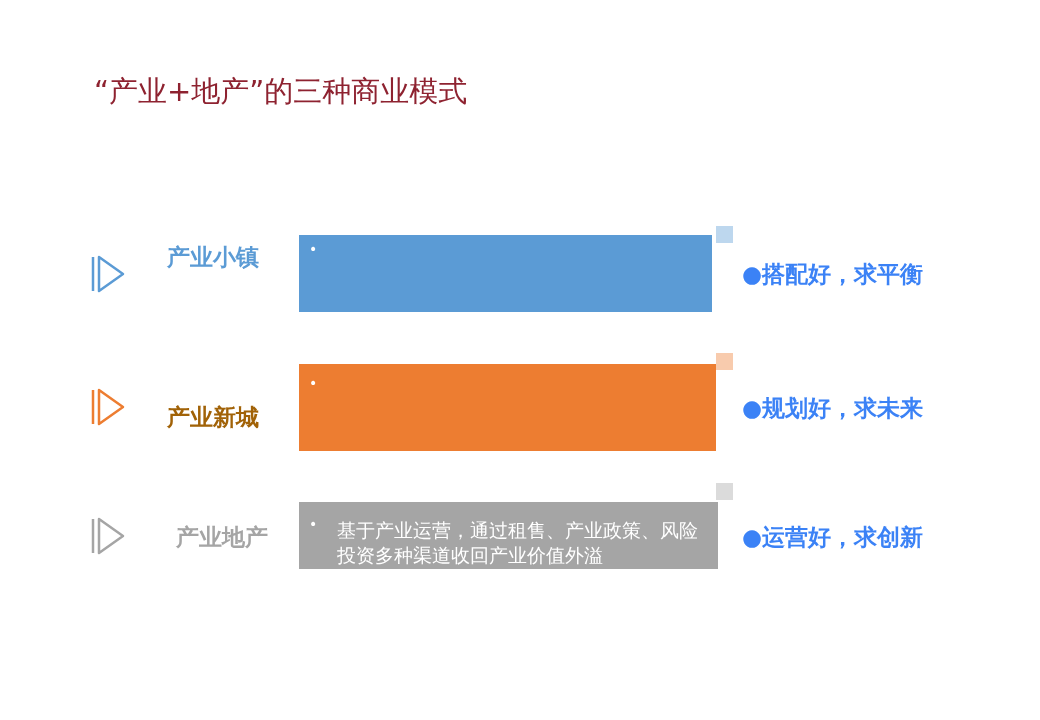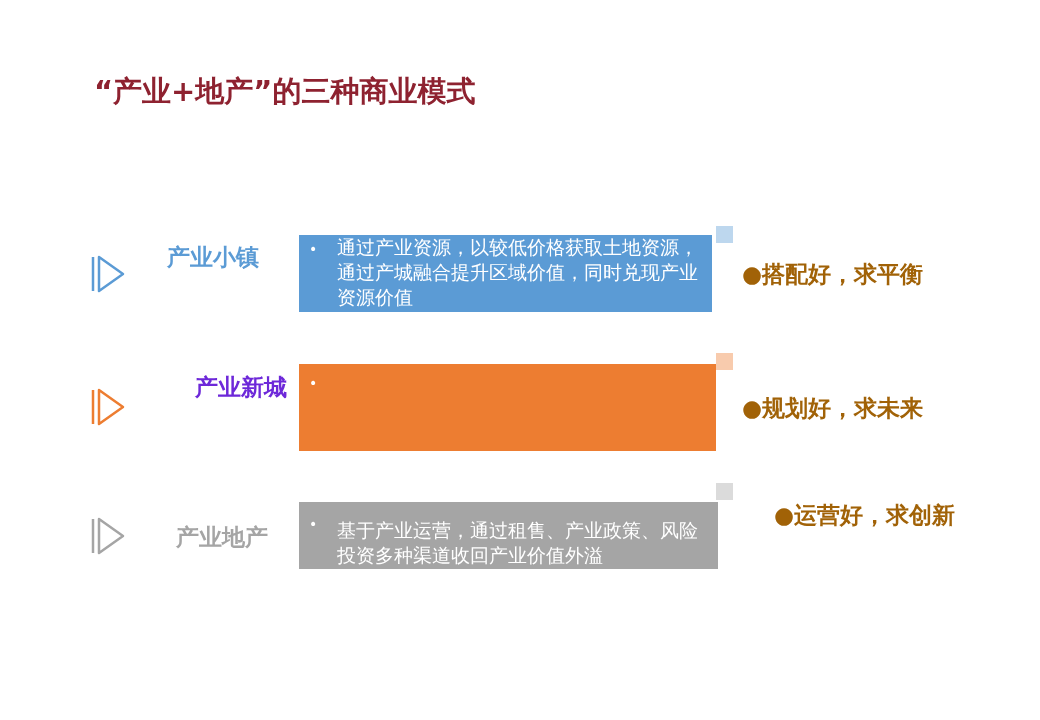--- a/index.html
+++ b/index.html
@@ -1,63 +1,62 @@
 <!DOCTYPE html>
 <html><head>
 <meta charset="utf-8">
 <style>
   html, body { margin:0; padding:0; }
   body { width:1040px; height:720px; background:#ffffff; position:relative; overflow:hidden;
          font-family: "DejaVu Sans", "Liberation Sans", sans-serif; }
-  .title { position:absolute; left:94px; top:72px; font-size:29px; font-weight:bold; color:#8e2230; letter-spacing:0px; white-space:nowrap; }
+  .title { position:absolute; left:94px; top:72px; font-size:29px; font-weight:normal; color:#8e2230; letter-spacing:0px; white-space:nowrap; }
   .icon { position:absolute; left:90px; width:38px; height:38px; }
   .label { position:absolute; left:167px; font-size:23px; font-weight:bold; white-space:nowrap; }
   .box { position:absolute; left:299px; color:#fff; font-size:19px; line-height:25px; padding:0; box-sizing:border-box; }
   .box .bullet { position:absolute; left:10px; top:2px; font-size:14px; }
   .box .text { position:absolute; left:38px; right:8px; top:0; }
   .sq { position:absolute; width:17px; height:17px; }
-  .slogan { position:absolute; left:742px; font-size:23px; font-weight:bold; color:#a16207; white-space:nowrap;text-align:right; }
+  .slogan { position:absolute; left:742px; font-size:23px; font-weight:bold; color:#3b82f6; white-space:nowrap;text-align:right; }
 </style>
 </head>
 <body>
 
 <div class="title">“产业+地产”的三种商业模式</div>
 
 <div>
   <svg class="icon" style="top:255px;" viewBox="0 0 38 38">
     <line x1="3" y1="2" x2="3" y2="36" stroke="#5b9bd5" stroke-width="2.5"></line>
     <path d="M9 2 L33 19 L9 36 Z" fill="none" stroke="#5b9bd5" stroke-width="2.5" stroke-linejoin="round"></path>
   </svg>
   <div class="label" style="top:242px; color:#5b9bd5;">产业小镇</div>
   <div class="box" style="top:235px; width:413px; height:77px; background:#5b9bd5;">
     <span class="bullet">•</span>
-    <div class="text">通过产业资源，以较低价格获取土地资源，通过产城融合提升区域价值，同时兑现产业资源价值</div>
   </div>
   <div class="sq" style="left:716px; top:226px; background:#bdd7ee;"></div>
   <div class="slogan" style="top:259px;">●搭配好，求平衡</div>
 </div>
 
 <div>
   <svg class="icon" style="top:388px;" viewBox="0 0 38 38">
     <line x1="3" y1="2" x2="3" y2="36" stroke="#ed7d31" stroke-width="2.5"></line>
     <path d="M9 2 L33 19 L9 36 Z" fill="none" stroke="#ed7d31" stroke-width="2.5" stroke-linejoin="round"></path>
   </svg>
-  <div class="label" style="top:372px; color:#6d28d9;margin-left:28px;">产业新城</div>
+  <div class="label" style="top:402px; color:#a16207;">产业新城</div>
   <div class="box" style="top:364px; width:417px; height:87px; background:#ed7d31; padding-top:5px;">
     <span class="bullet" style="top:7px;">•</span>
   </div>
   <div class="sq" style="left:716px; top:353px; background:#f8cbad;"></div>
   <div class="slogan" style="top:393px;">●规划好，求未来</div>
 </div>
 
 <div>
   <svg class="icon" style="top:517px;" viewBox="0 0 38 38">
     <line x1="3" y1="2" x2="3" y2="36" stroke="#a5a5a5" stroke-width="2.5"></line>
     <path d="M9 2 L33 19 L9 36 Z" fill="none" stroke="#a5a5a5" stroke-width="2.5" stroke-linejoin="round"></path>
   </svg>
   <div class="label" style="top:522px; color:#a5a5a5;margin-left:9px;">产业地产</div>
   <div class="box" style="top:502px; width:419px; height:67px; background:#a5a5a5;">
     <span class="bullet" style="top:10px;">•</span>
     <div class="text" style="top:16px;">基于产业运营，通过租售、产业政策、风险投资多种渠道收回产业价值外溢</div>
   </div>
   <div class="sq" style="left:716px; top:483px; background:#dbdbdb;"></div>
-  <div class="slogan" style="top:500px;margin-left:32px;">●运营好，求创新</div>
+  <div class="slogan" style="top:522px;">●运营好，求创新</div>
 </div>
 
 </body></html>

